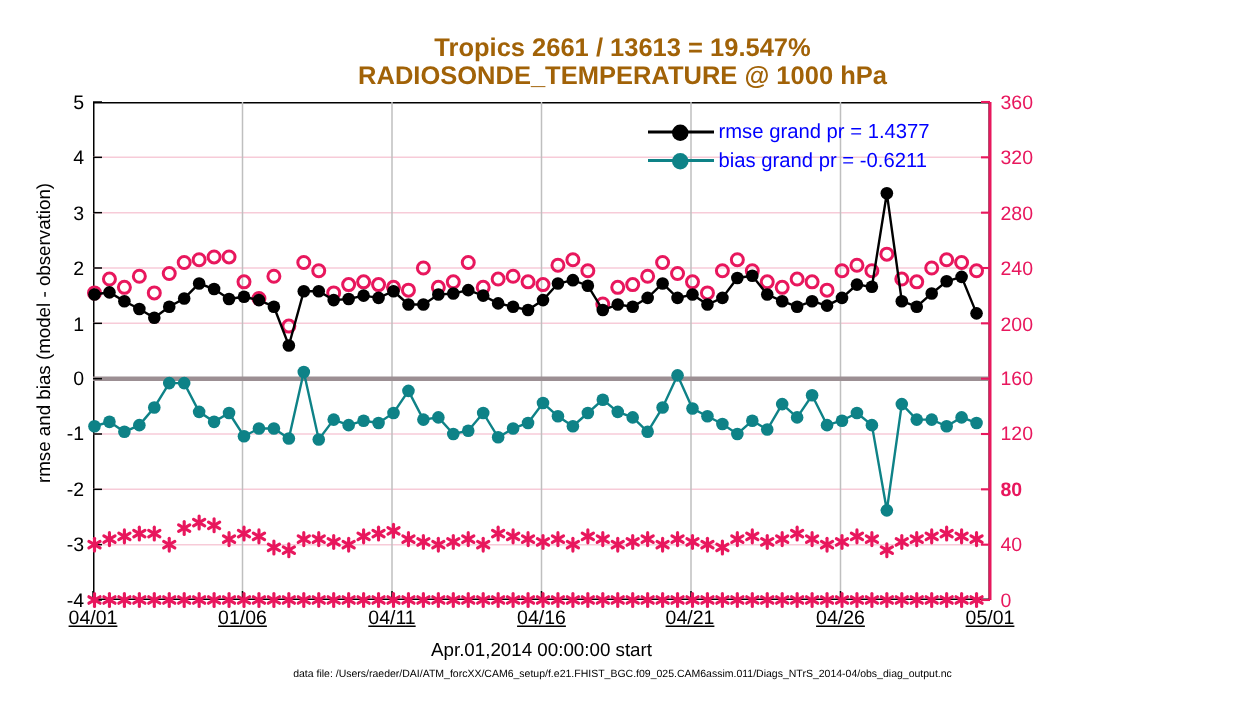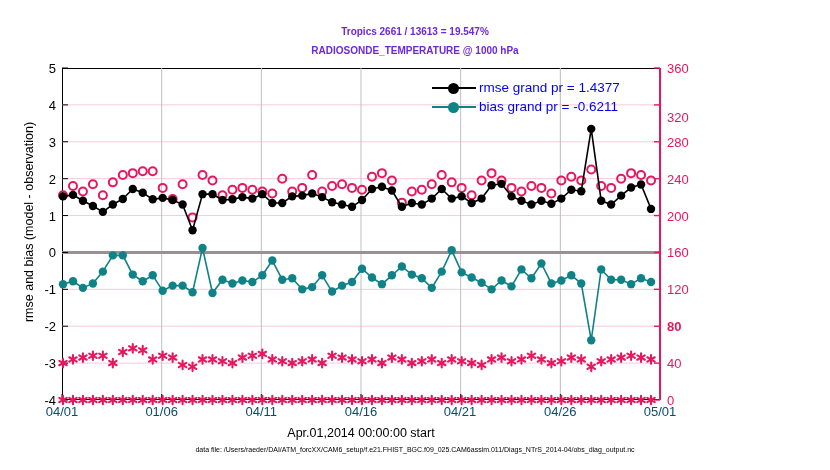--- a/index.html
+++ b/index.html
@@ -8,21 +8,21 @@
     font-family:"Liberation Sans", sans-serif;
     color:#000;
     position:relative;
   }
   #figure{position:absolute;left:0;top:0;width:830px;height:470px;}
   .title-block{
     position:absolute;left:0;top:22px;width:830px;
     text-align:center;
   }
   .title-line{
-    font-size:10px;font-weight:bold;color:#6d28d9;line-height:19px;
+    font-size:17px;font-weight:bold;color:#a16207;line-height:19px;
     letter-spacing:0px;
   }
   .plot-frame{
     position:absolute;left:62px;top:68px;width:598px;height:332px;
     border:1px solid #000;
     box-sizing:border-box;
     background:#fff;
   }
   svg.canvas{position:absolute;left:0;top:0;width:830px;height:470px;pointer-events:none;}
   .ylabel-left{
@@ -43,21 +43,21 @@
   .ytick-left{
     position:absolute;right:0;width:38px;text-align:right;
     font-size:13px;color:#000;transform:translateY(-50%);
   }
   .ytick-right{
     position:absolute;left:0;width:44px;text-align:left;
     font-size:13px;color:#E8175D;transform:translateY(-50%);
   }
   .xtick{
     position:absolute;top:404px;width:60px;text-align:center;
-    font-size:13px;color:#0c4a6e;
+    font-size:13px;color:#000000;text-decoration:underline;
   }
   .xlabel{
     position:absolute;left:62px;top:426px;width:598px;text-align:center;
     font-size:12.5px;color:#000;
   }
   .datafile{
     position:absolute;left:0;top:446px;width:830px;text-align:center;
     font-size:7px;color:#000;
   }
   .legend{
@@ -917,21 +917,21 @@
       <div class="ytick-left" style="top: 178.667px; left: 18px; width: 38px;">2</div>
       <div class="ytick-left" style="top: 215.556px; left: 18px; width: 38px;">1</div>
       <div class="ytick-left" style="top: 252.444px; left: 18px; width: 38px;">0</div>
       <div class="ytick-left" style="top: 289.333px; left: 18px; width: 38px;">-1</div>
       <div class="ytick-left" style="top: 326.222px; left: 18px; width: 38px;">-2</div>
       <div class="ytick-left" style="top: 363.111px; left: 18px; width: 38px;">-3</div>
       <div class="ytick-left" style="top: 400px; left: 18px; width: 38px;">-4</div>
     </div>
   <div id="right-ticks">
       <div class="ytick-right" style="top: 68px; left: 667px;">360</div>
-      <div class="ytick-right" style="top: 104.889px; left: 667px; margin-top: 12px;">320</div>
+      <div class="ytick-right" style="top: 104.889px; left: 667px;">320</div>
       <div class="ytick-right" style="top: 141.778px; left: 667px;">280</div>
       <div class="ytick-right" style="top: 178.667px; left: 667px;">240</div>
       <div class="ytick-right" style="top: 215.556px; left: 667px;">200</div>
       <div class="ytick-right" style="top: 252.444px; left: 667px;">160</div>
       <div class="ytick-right" style="top: 289.333px; left: 667px;">120</div>
       <div class="ytick-right" style="top: 326.222px; left: 667px; font-weight: bold;">80</div>
       <div class="ytick-right" style="top: 363.111px; left: 667px;">40</div>
       <div class="ytick-right" style="top: 400px; left: 667px;">0</div>
     </div>
   <div id="x-ticks">

